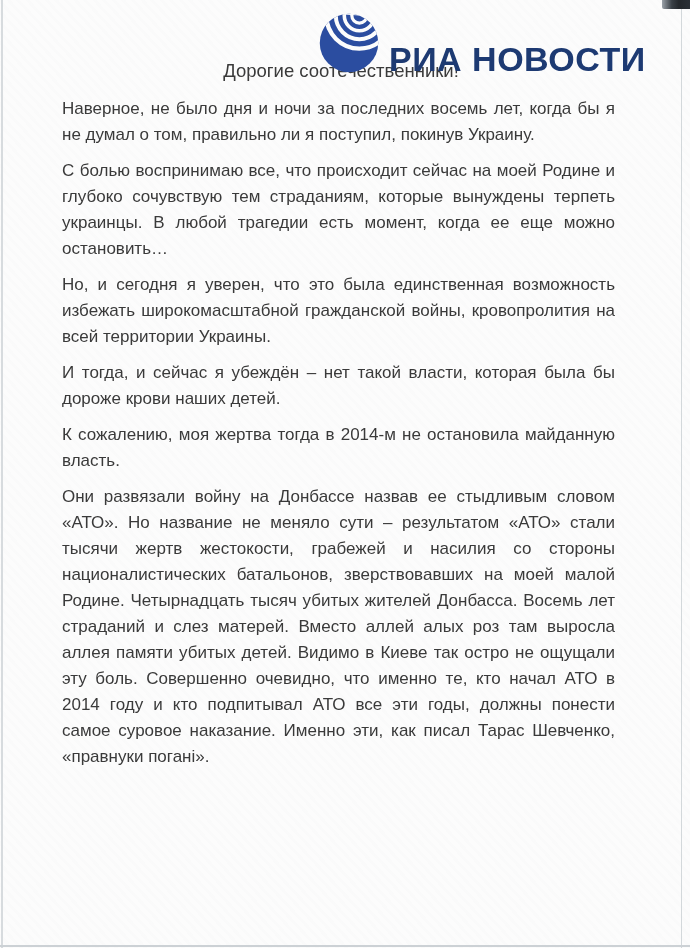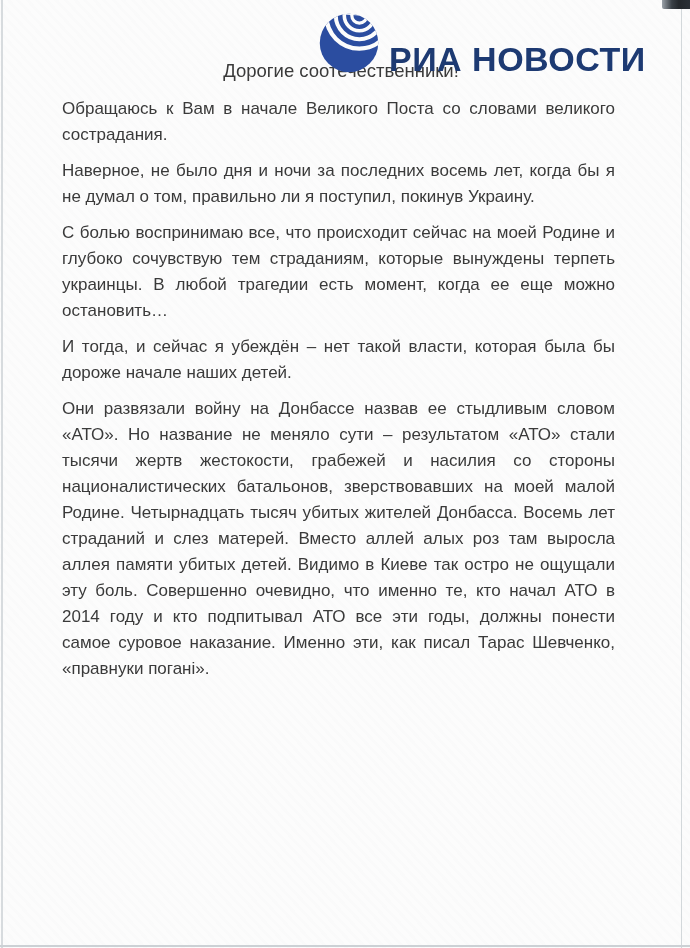--- a/index.html
+++ b/index.html
@@ -86,20 +86,21 @@
         <circle cx="46" cy="7" r="25" fill="none" stroke="#fcfcfc" stroke-width="4.2"></circle>
         <circle cx="46" cy="7" r="35" fill="none" stroke="#fcfcfc" stroke-width="4.6"></circle>
       </g>
     </svg>
     <div class="logo-word">РИА НОВОСТИ</div>
   </div>
 
   <div class="salutation">Дорогие соотечественники!</div>
 
   <div class="letter-body">
-    <p>Обращаюсь к Вам в начале Великого Поста со словами великого сострадания.</p>
     <p>Наверное, не было дня и ночи за последних восемь лет, когда бы я не думал о том, правильно ли я поступил, покинув Украину.</p>
     <p>С болью воспринимаю все, что происходит сейчас на моей Родине и глубоко сочувствую тем страданиям, которые вынуждены терпеть украинцы. В любой трагедии есть момент, когда ее еще можно остановить…</p>
-    <p>И тогда, и сейчас я убеждён – нет такой власти, которая была бы дороже начале наших детей.</p>
+    <p>Но, и сегодня я уверен, что это была единственная возможность избежать широкомасштабной гражданской войны, кровопролития на всей территории Украины.</p>
+    <p>И тогда, и сейчас я убеждён – нет такой власти, которая была бы дороже крови наших детей.</p>
+    <p>К сожалению, моя жертва тогда в 2014-м не остановила майданную власть.</p>
     <p>Они развязали войну на Донбассе назвав ее стыдливым словом «АТО». Но название не меняло сути – результатом «АТО» стали тысячи жертв жестокости, грабежей и насилия со стороны националистических батальонов, зверствовавших на моей малой Родине. Четырнадцать тысяч убитых жителей Донбасса. Восемь лет страданий и слез матерей. Вместо аллей алых роз там выросла аллея памяти убитых детей. Видимо в Киеве так остро не ощущали эту боль. Совершенно очевидно, что именно те, кто начал АТО в 2014 году и кто подпитывал АТО все эти годы, должны понести самое суровое наказание. Именно эти, как писал Тарас Шевченко, «правнуки погані».</p>
   </div>
 
 </div>
 
 </body></html>

